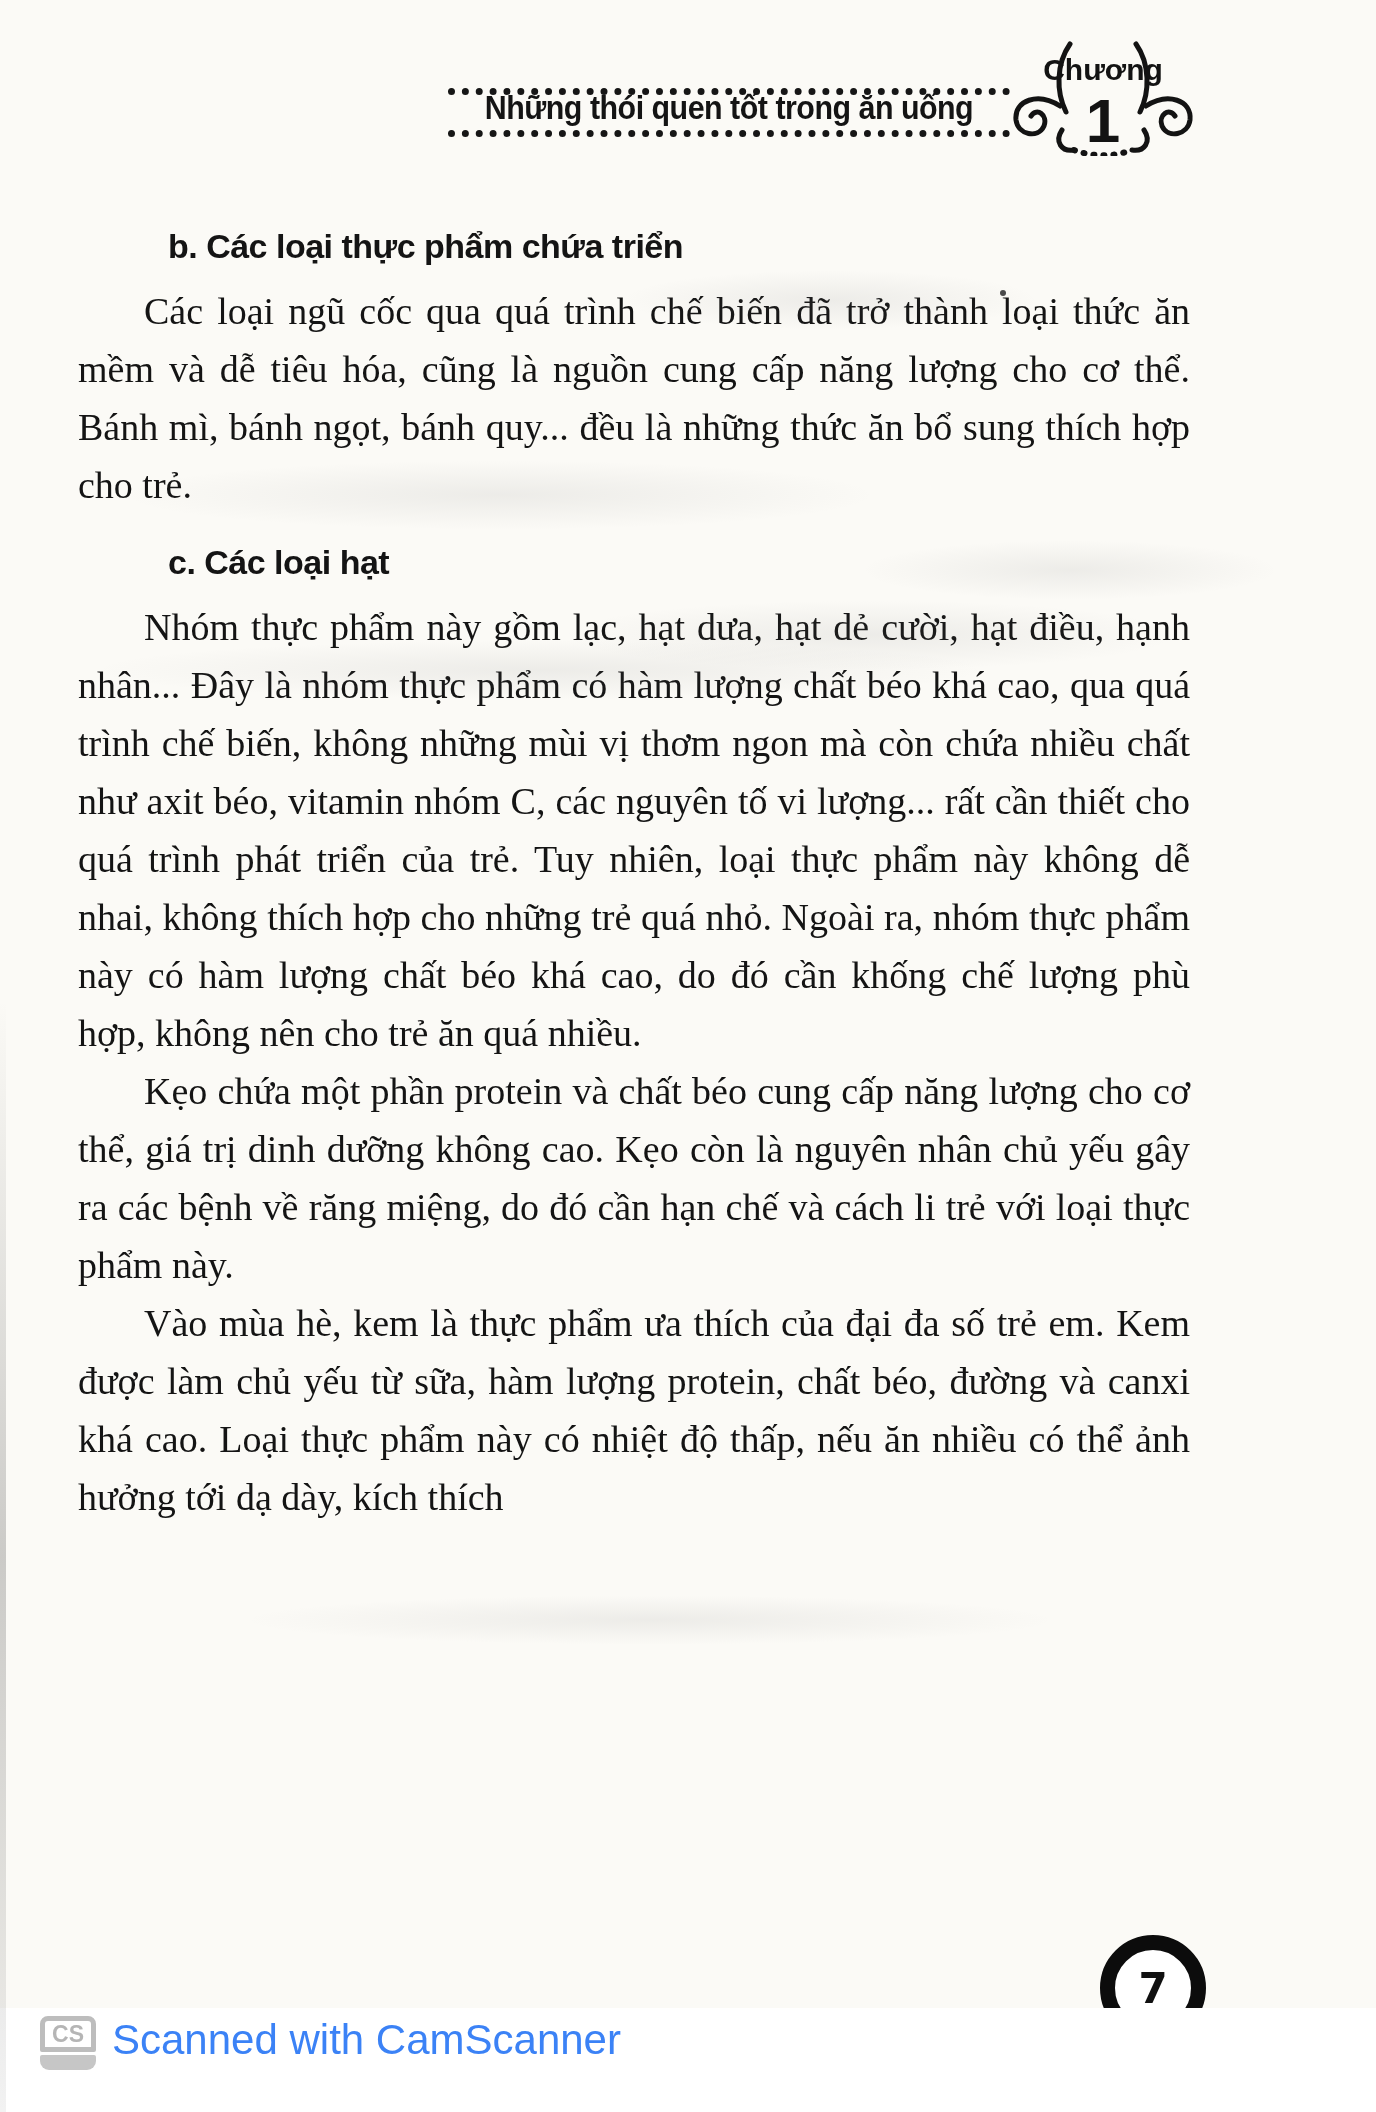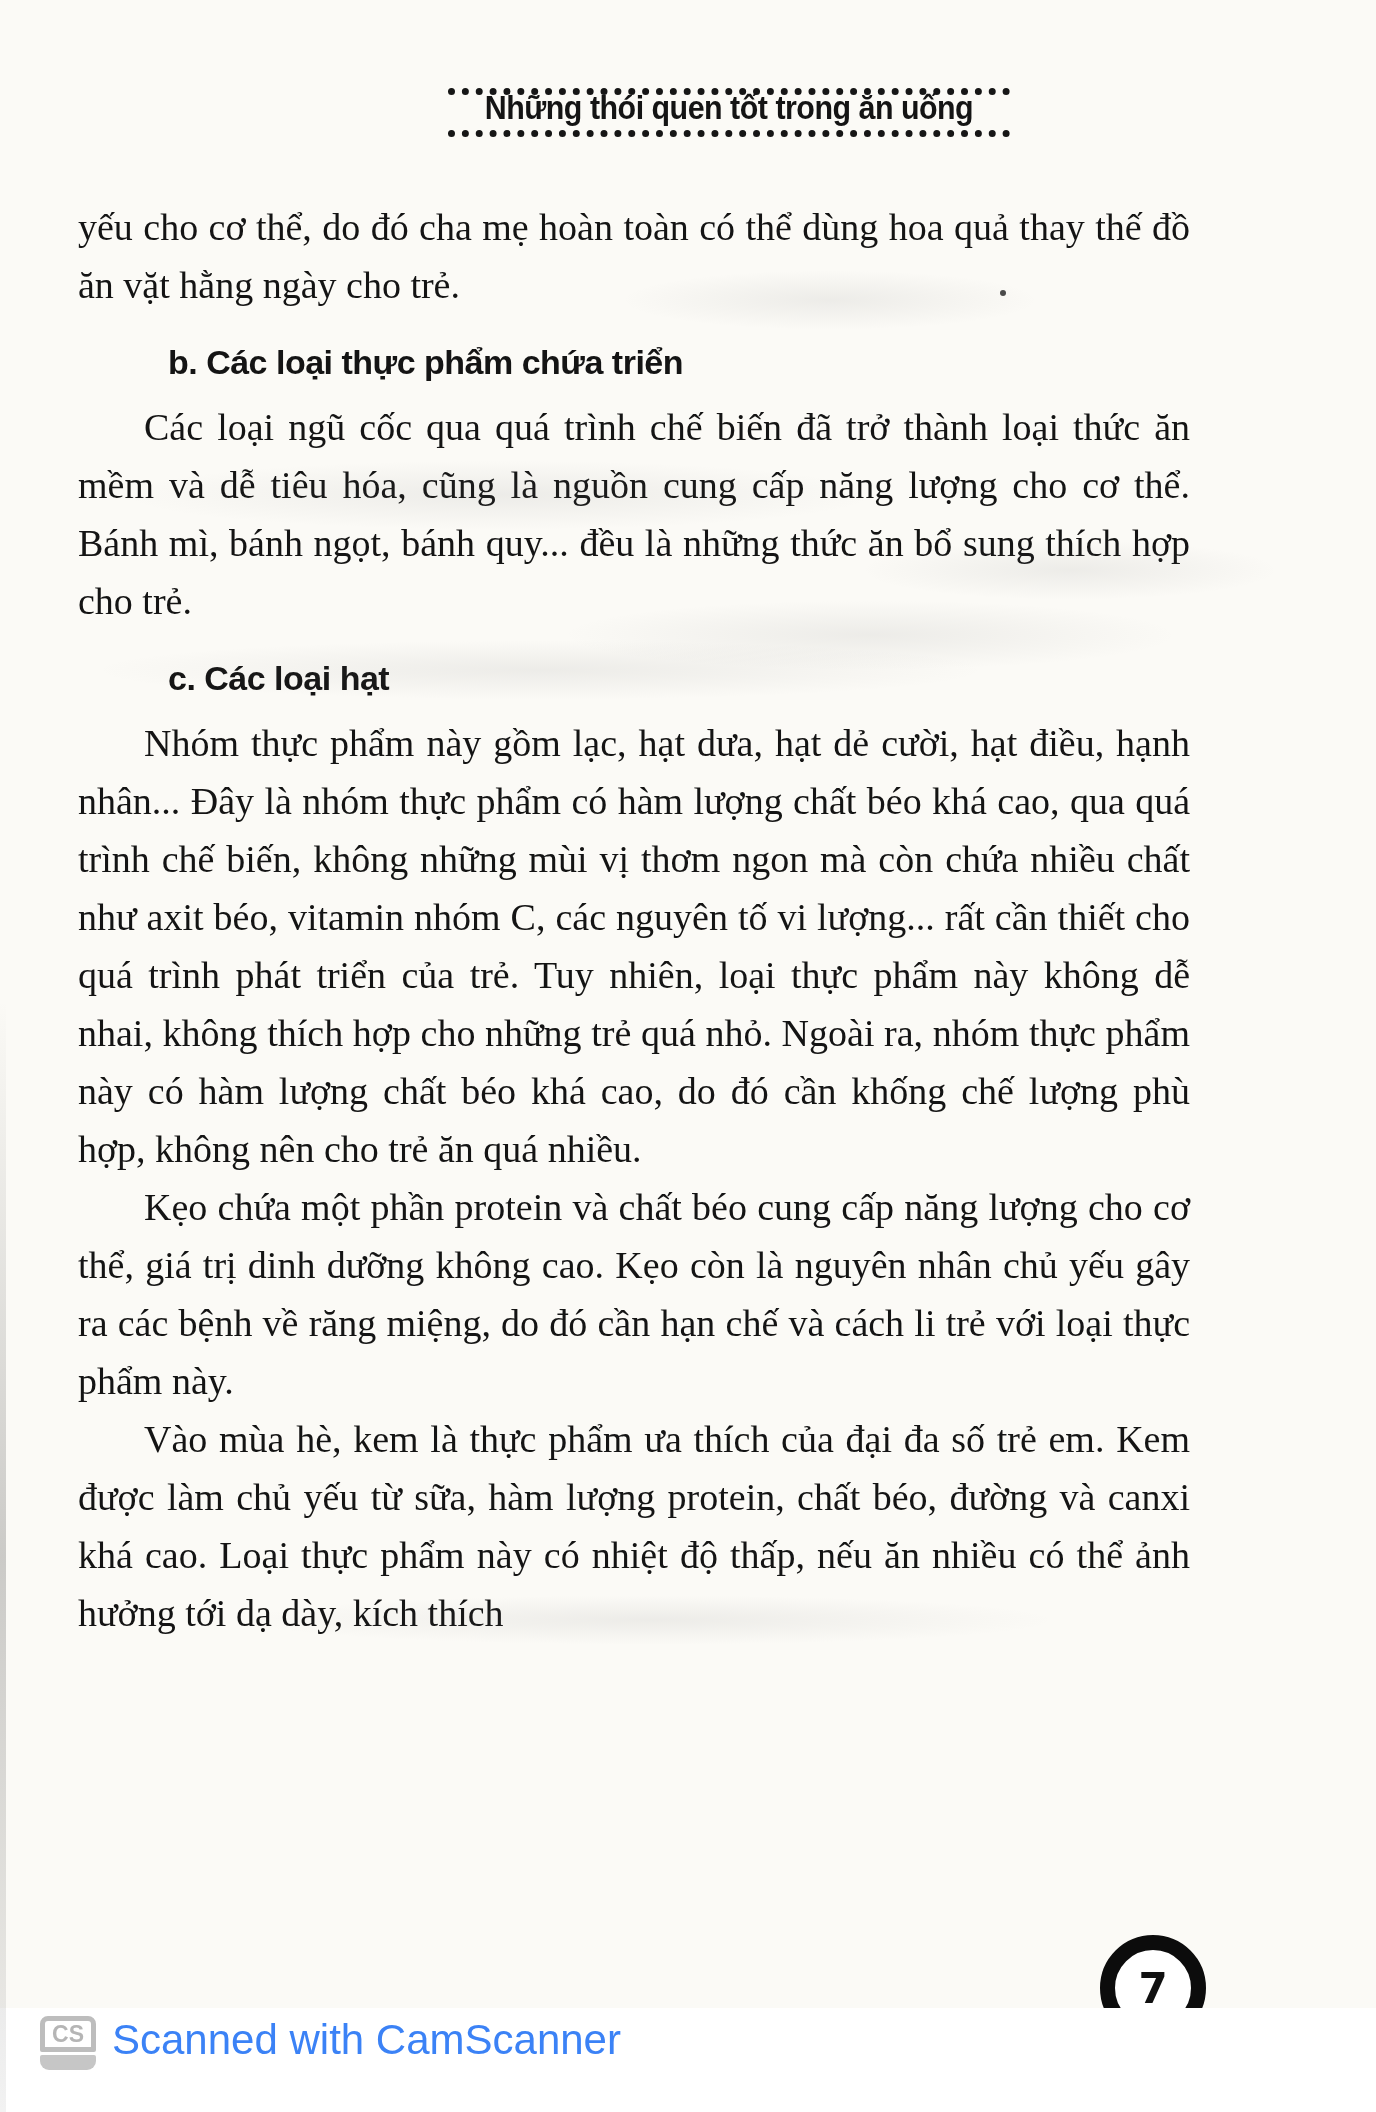--- a/index.html
+++ b/index.html
@@ -82,23 +82,42 @@
 </style>
 </head>
 <body>
 
 <div class="page">
 
   <div class="rule top"></div>
   <div class="header-title">Những thói quen tốt trong ăn uống</div>
   <div class="rule bottom"></div>
 
+  <div class="chapter-badge">
+    <svg viewBox="0 0 196 122">
+      <g stroke="#131313" fill="none" stroke-width="5" stroke-linecap="round">
+
+        <path d="M66,10 C52,30 52,58 62,78"></path>
+        <path d="M132,10 C146,30 146,58 136,78"></path>
+
+        <path d="M56,72 C34,58 10,66 12,86 C14,101 34,105 40,92 C44,81 33,73 27,82"></path>
+
+        <path d="M142,72 C164,58 188,66 186,86 C184,101 164,105 158,92 C154,81 165,73 171,82"></path>
+
+        <path d="M58,96 C50,108 58,118 70,116"></path>
+        <path d="M140,96 C148,108 140,118 128,116"></path>
+
+        <path d="M70,116 C88,123 110,123 128,116" stroke-width="6" stroke-dasharray="1,9"></path>
+      </g>
+      <text x="99" y="46" text-anchor="middle" font-size="30">Chương</text>
+      <text x="99" y="108" text-anchor="middle" font-size="62">1</text>
+    </svg>
+  </div>
 
   <div class="content">
-    <p>yếu cho cơ thể, do đó cha mẹ hoàn toàn có thể dùng hoa quả thay thế đồ ăn vặt hằng ngày cho trẻ.</p>
     <h3>b. Các loại thực phẩm chứa triển</h3>
     <p class="ind">Các loại ngũ cốc qua quá trình chế biến đã trở thành loại thức ăn mềm và dễ tiêu hóa, cũng là nguồn cung cấp năng lượng cho cơ thể. Bánh mì, bánh ngọt, bánh quy... đều là những thức ăn bổ sung thích hợp cho trẻ.</p>
     <h3>c. Các loại hạt</h3>
     <p class="ind">Nhóm thực phẩm này gồm lạc, hạt dưa, hạt dẻ cười, hạt điều, hạnh nhân... Đây là nhóm thực phẩm có hàm lượng chất béo khá cao, qua quá trình chế biến, không những mùi vị thơm ngon mà còn chứa nhiều chất như axit béo, vitamin nhóm C, các nguyên tố vi lượng... rất cần thiết cho quá trình phát triển của trẻ. Tuy nhiên, loại thực phẩm này không dễ nhai, không thích hợp cho những trẻ quá nhỏ. Ngoài ra, nhóm thực phẩm này có hàm lượng chất béo khá cao, do đó cần khống chế lượng phù hợp, không nên cho trẻ ăn quá nhiều.</p>
     <p class="ind">Kẹo chứa một phần protein và chất béo cung cấp năng lượng cho cơ thể, giá trị dinh dưỡng không cao. Kẹo còn là nguyên nhân chủ yếu gây ra các bệnh về răng miệng, do đó cần hạn chế và cách li trẻ với loại thực phẩm này.</p>
     <p class="ind">Vào mùa hè, kem là thực phẩm ưa thích của đại đa số trẻ em. Kem được làm chủ yếu từ sữa, hàm lượng protein, chất béo, đường và canxi khá cao. Loại thực phẩm này có nhiệt độ thấp, nếu ăn nhiều có thể ảnh hưởng tới dạ dày, kích thích</p>
   </div>
 
   <div class="page-num">7</div>
 

